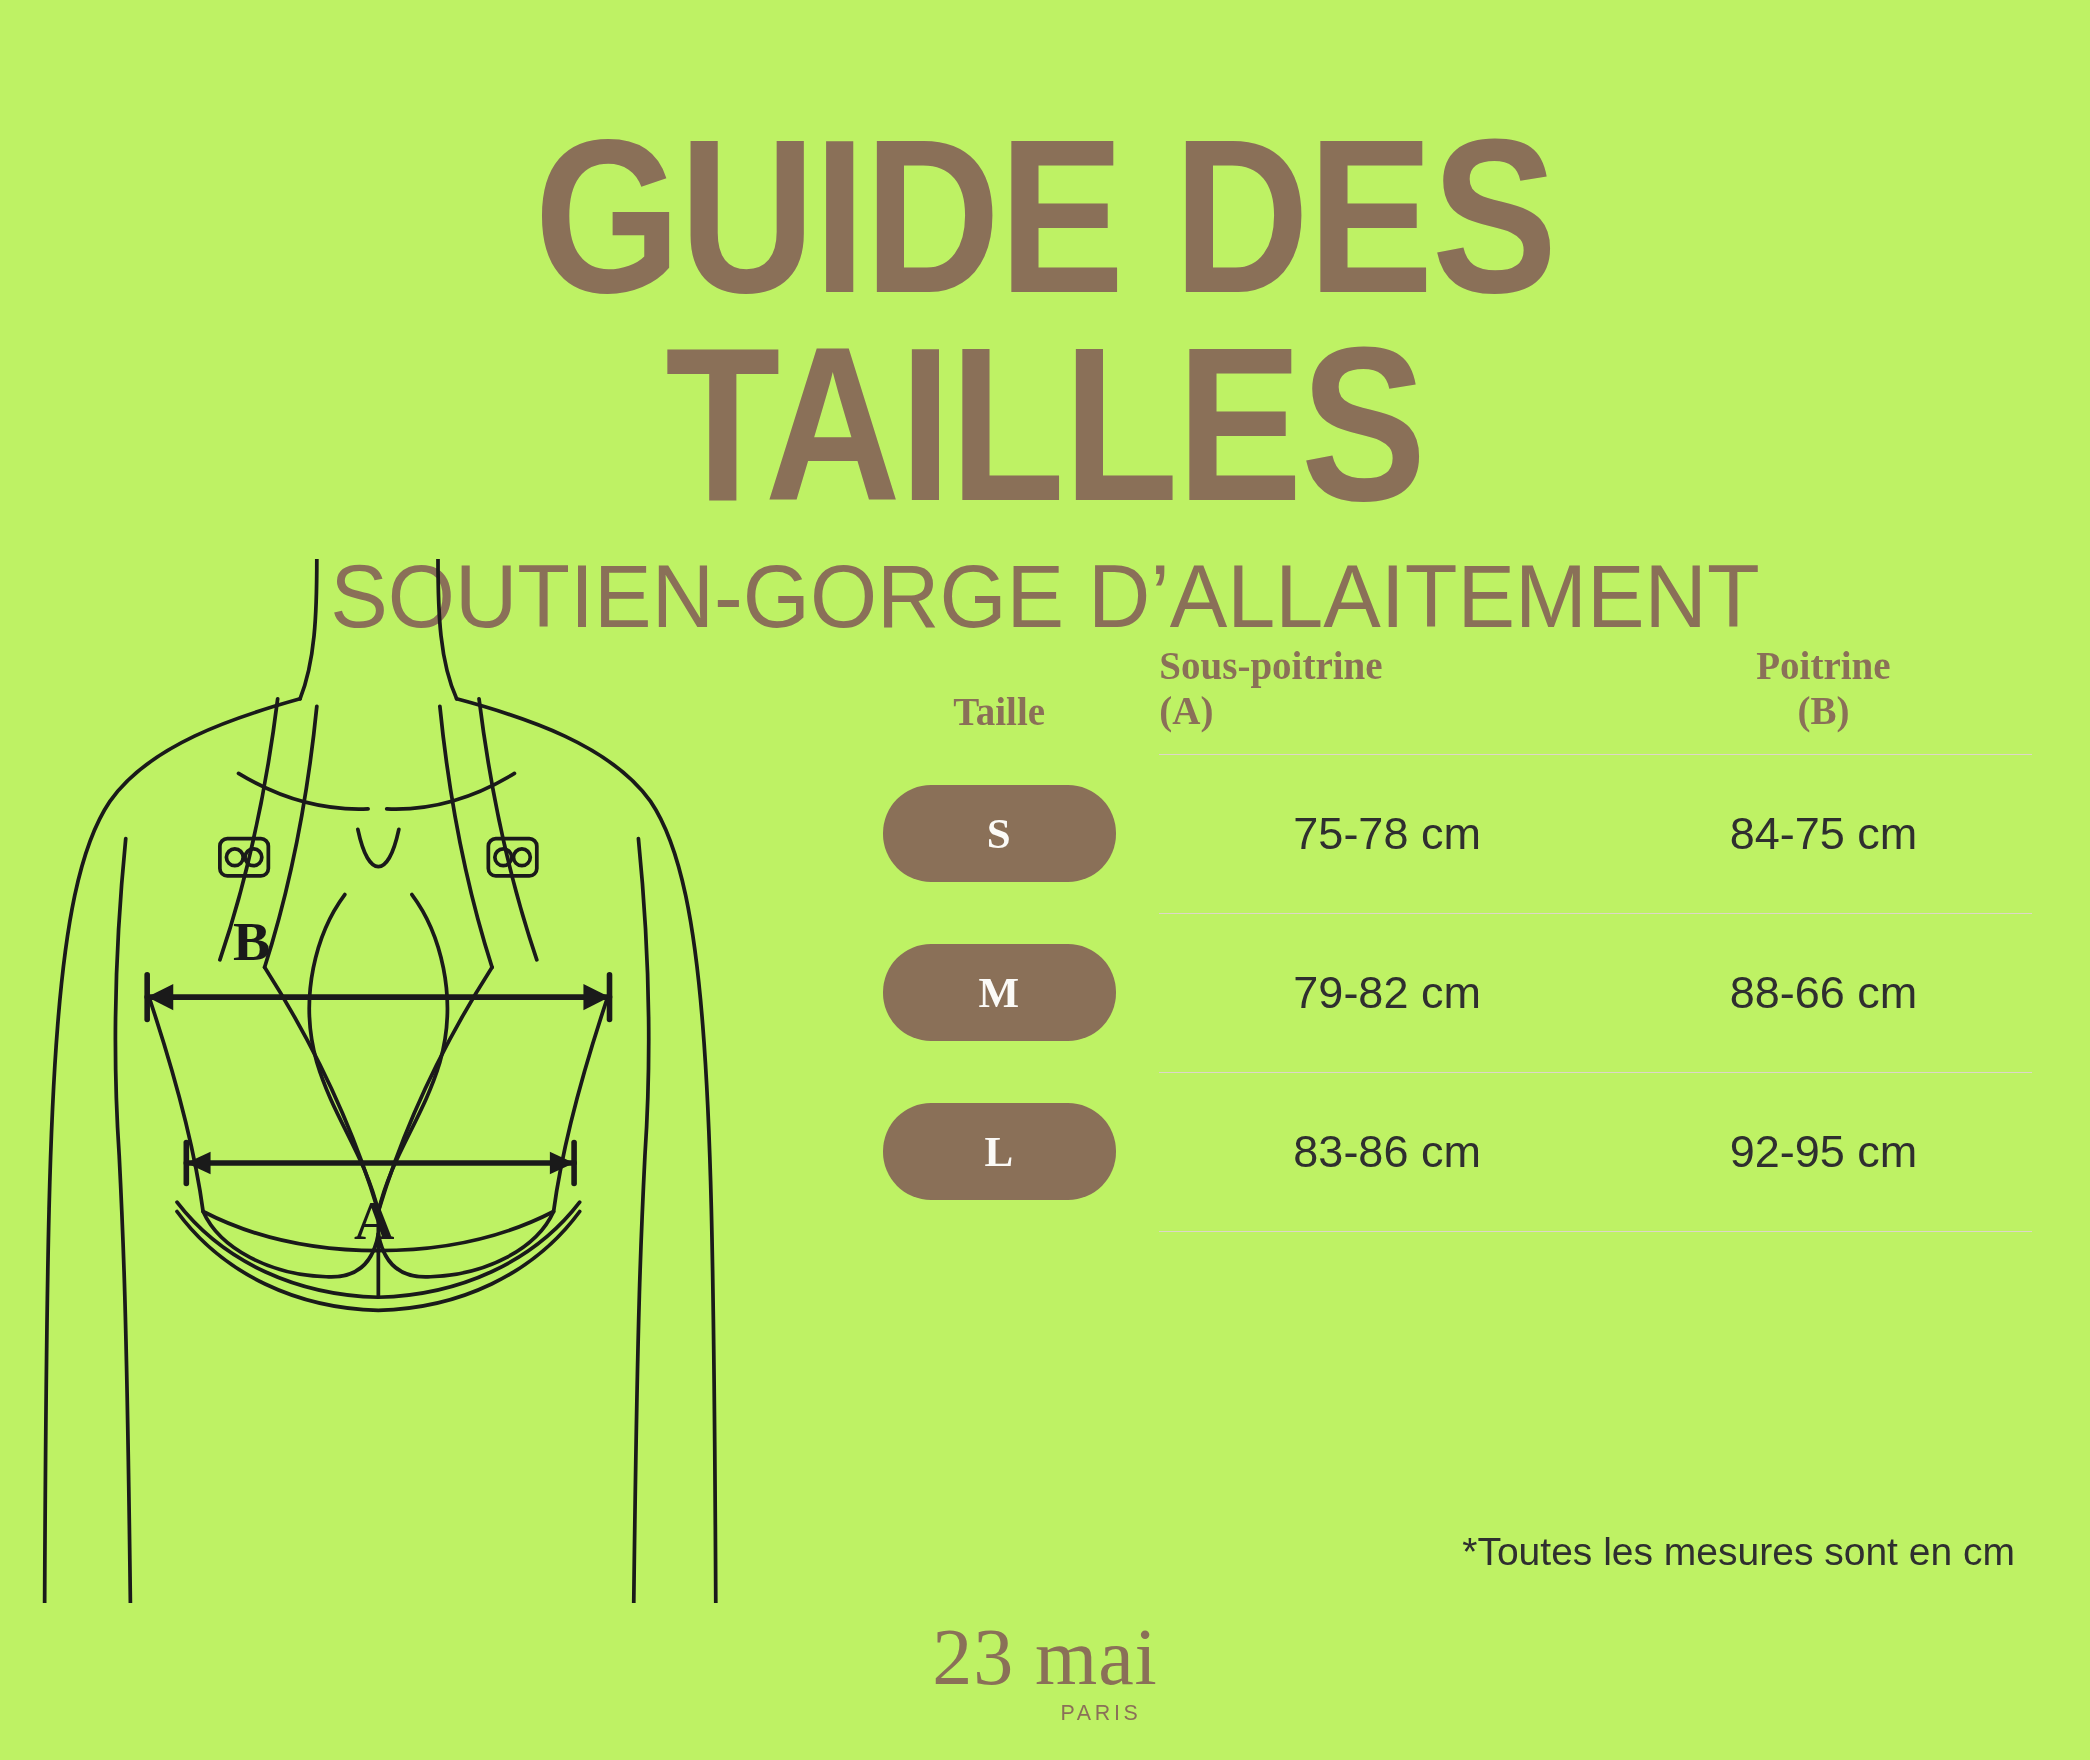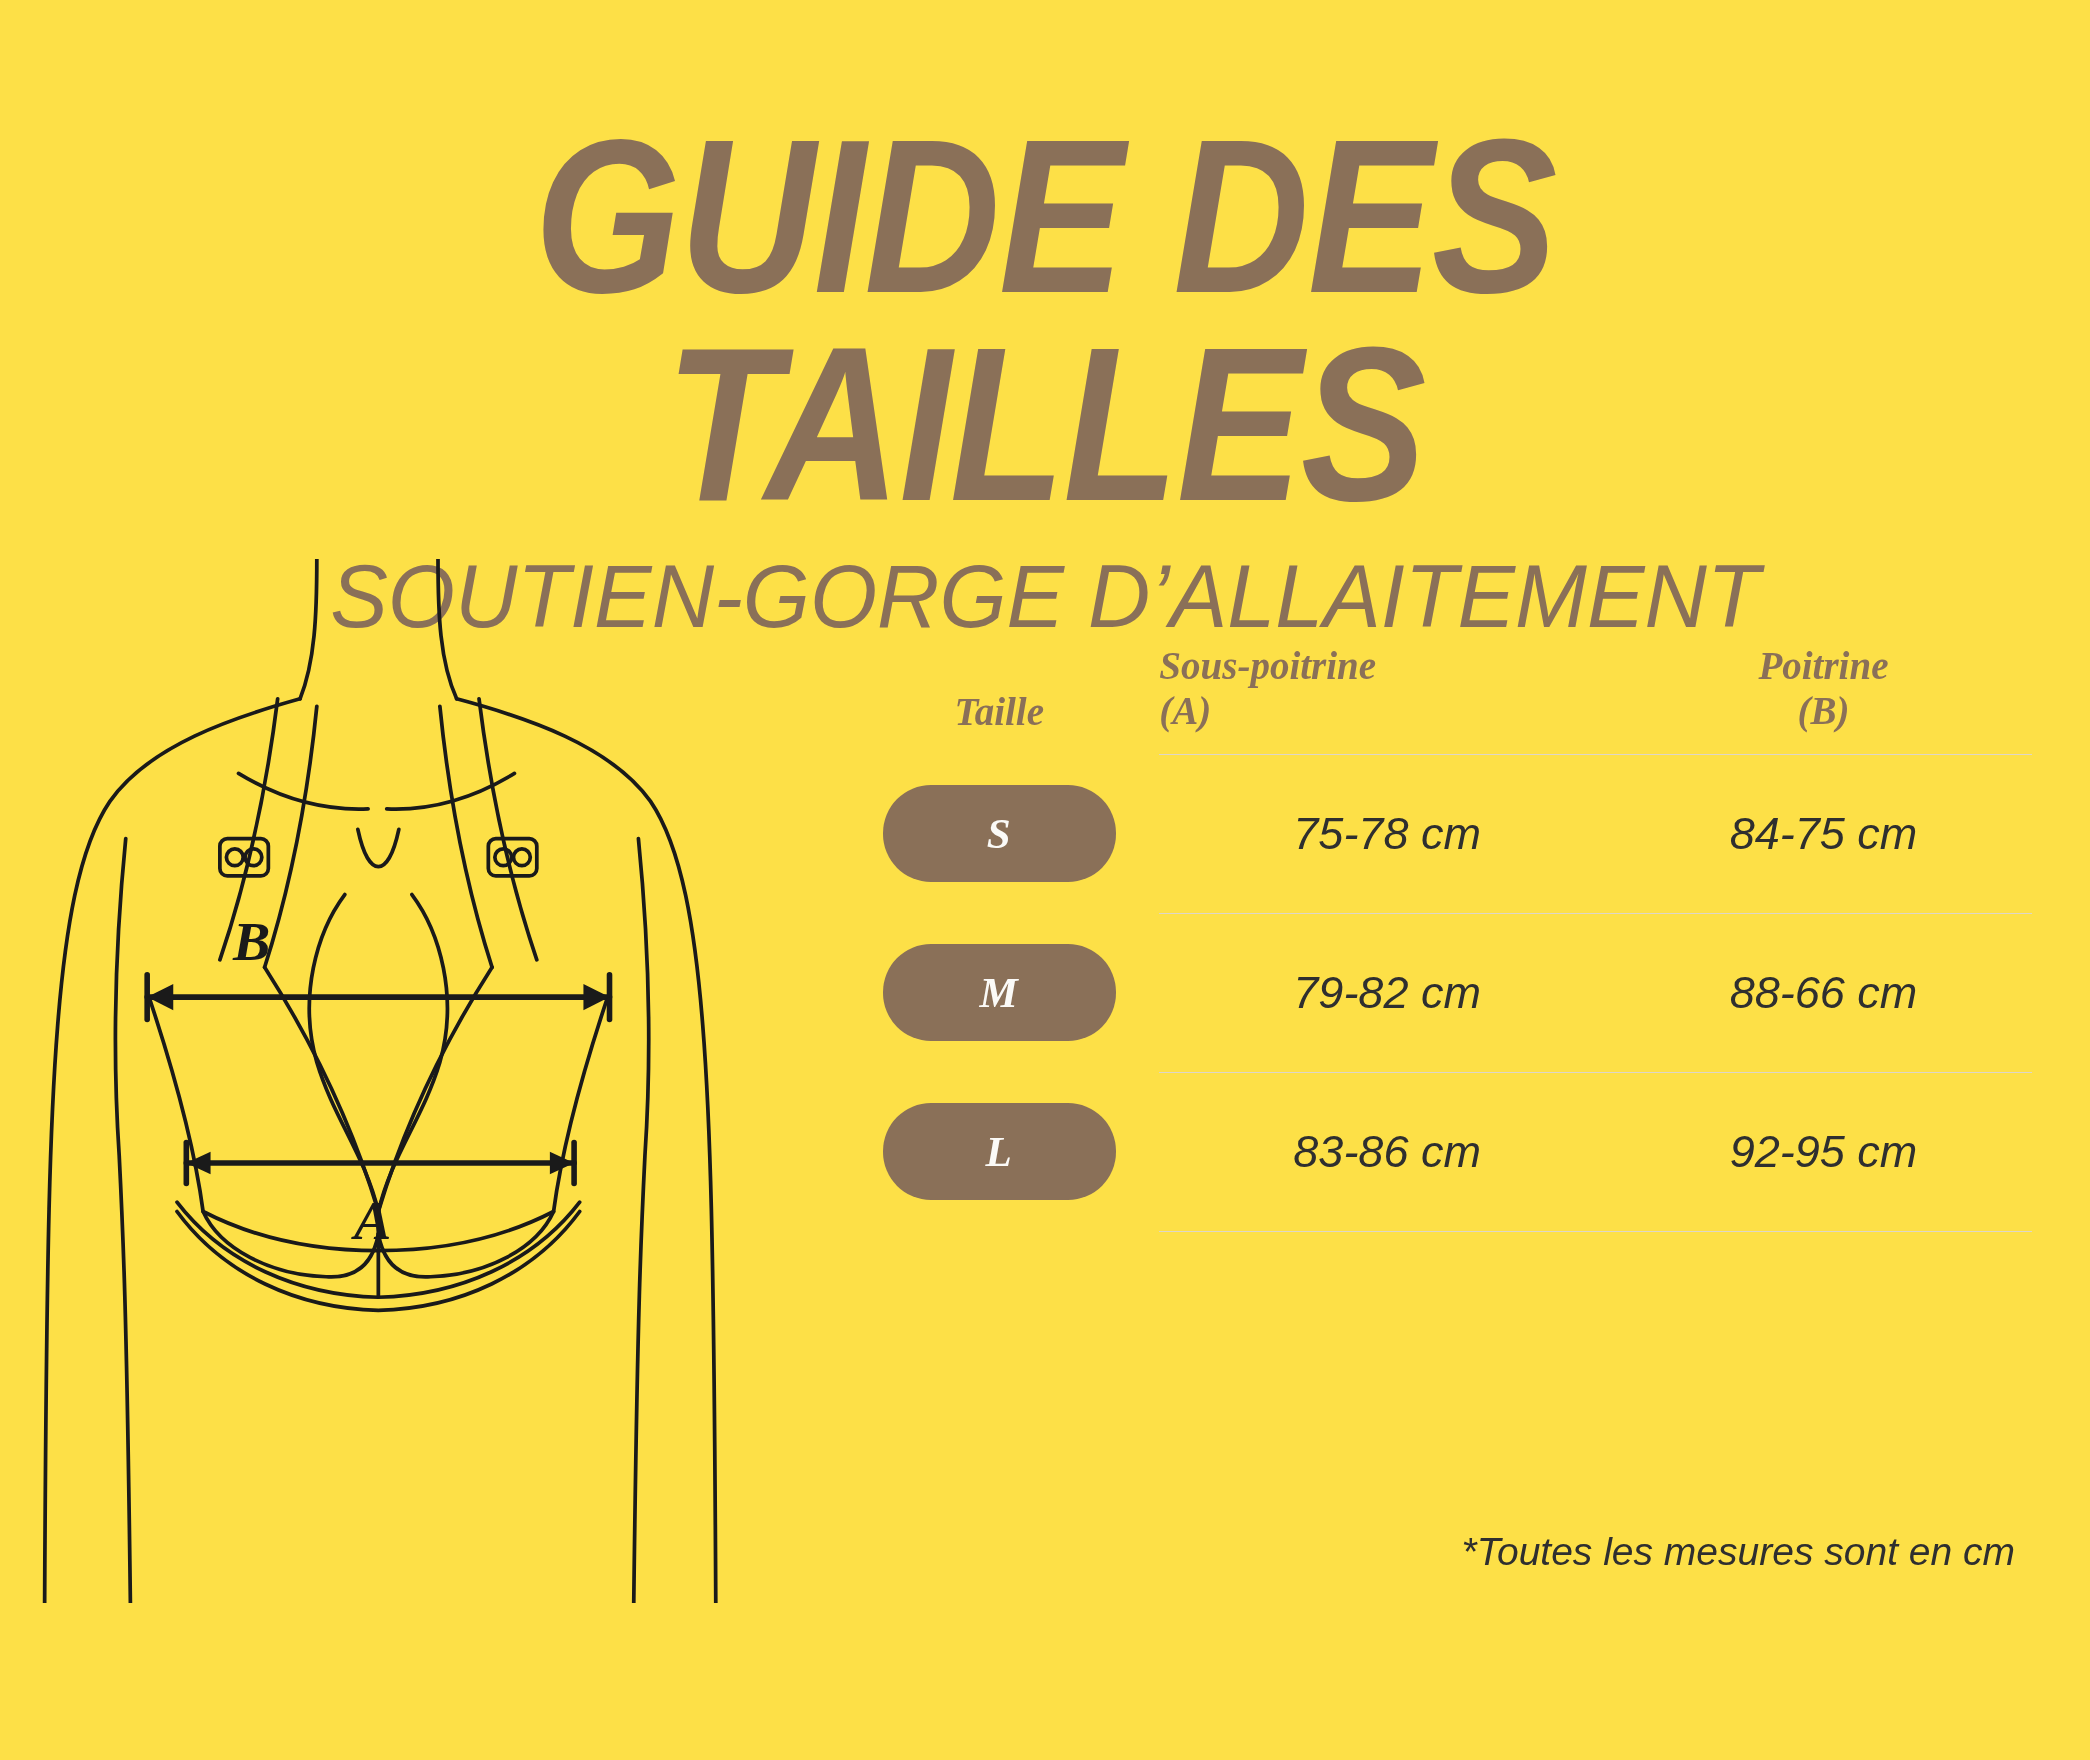--- a/index.html
+++ b/index.html
@@ -12,22 +12,21 @@
     height: 1760px;
     font-family: "Liberation Sans", sans-serif;
     color: #3a3a3a;
     overflow: hidden;
     position: relative;
   }
 
   .page {
     position: absolute;
     inset: 0;
-    background: #fde047;
-    font-style: italic;
+    background: #bef264;
   }
 
   
   .title-block {
     position: absolute;
     top: 112px;
     left: 0;
     width: 100%;
     text-align: center;
   }
@@ -277,15 +276,19 @@
           </td>
           <td class="measure">83-86 cm</td>
           <td class="measure">92-95 cm</td>
         </tr>
       </tbody>
     </table>
   </div>
 
   <div class="footnote">*Toutes les mesures sont en cm</div>
 
+  <div class="logo">
+    <div class="logo-main">23 mai</div>
+    <div class="logo-sub">PARIS</div>
+  </div>
 
 </div>
 
 
 </body></html>

